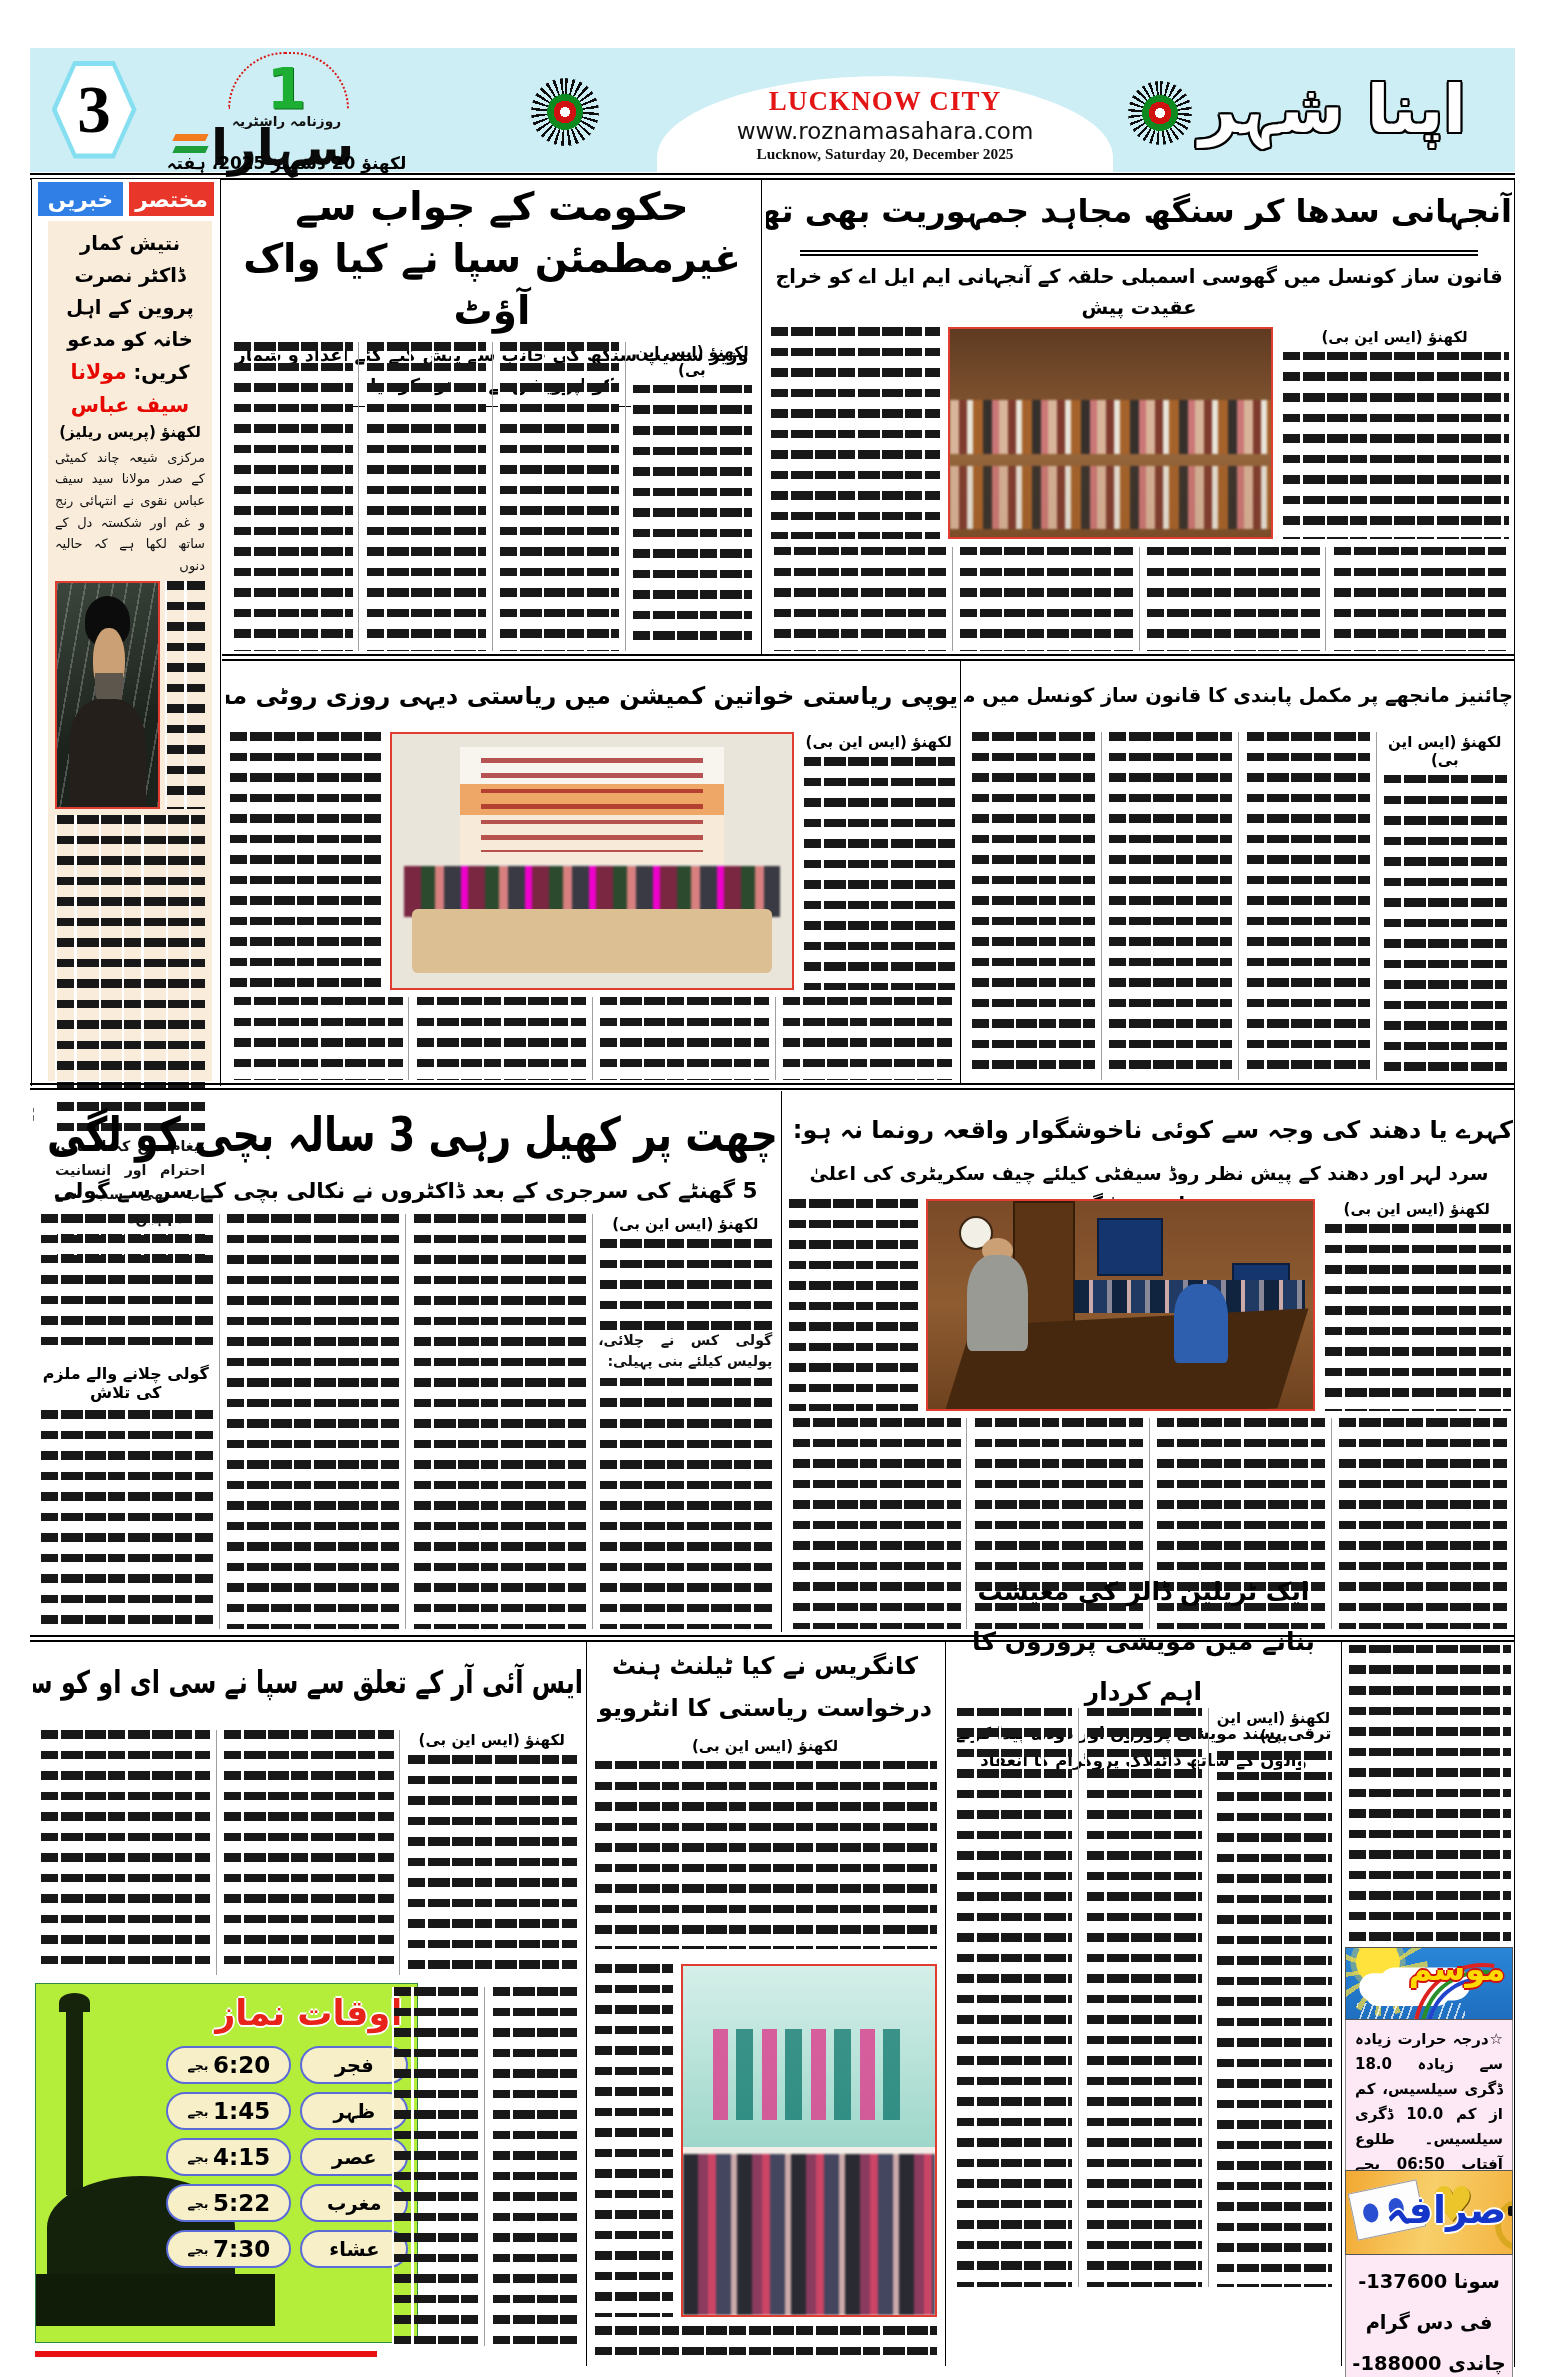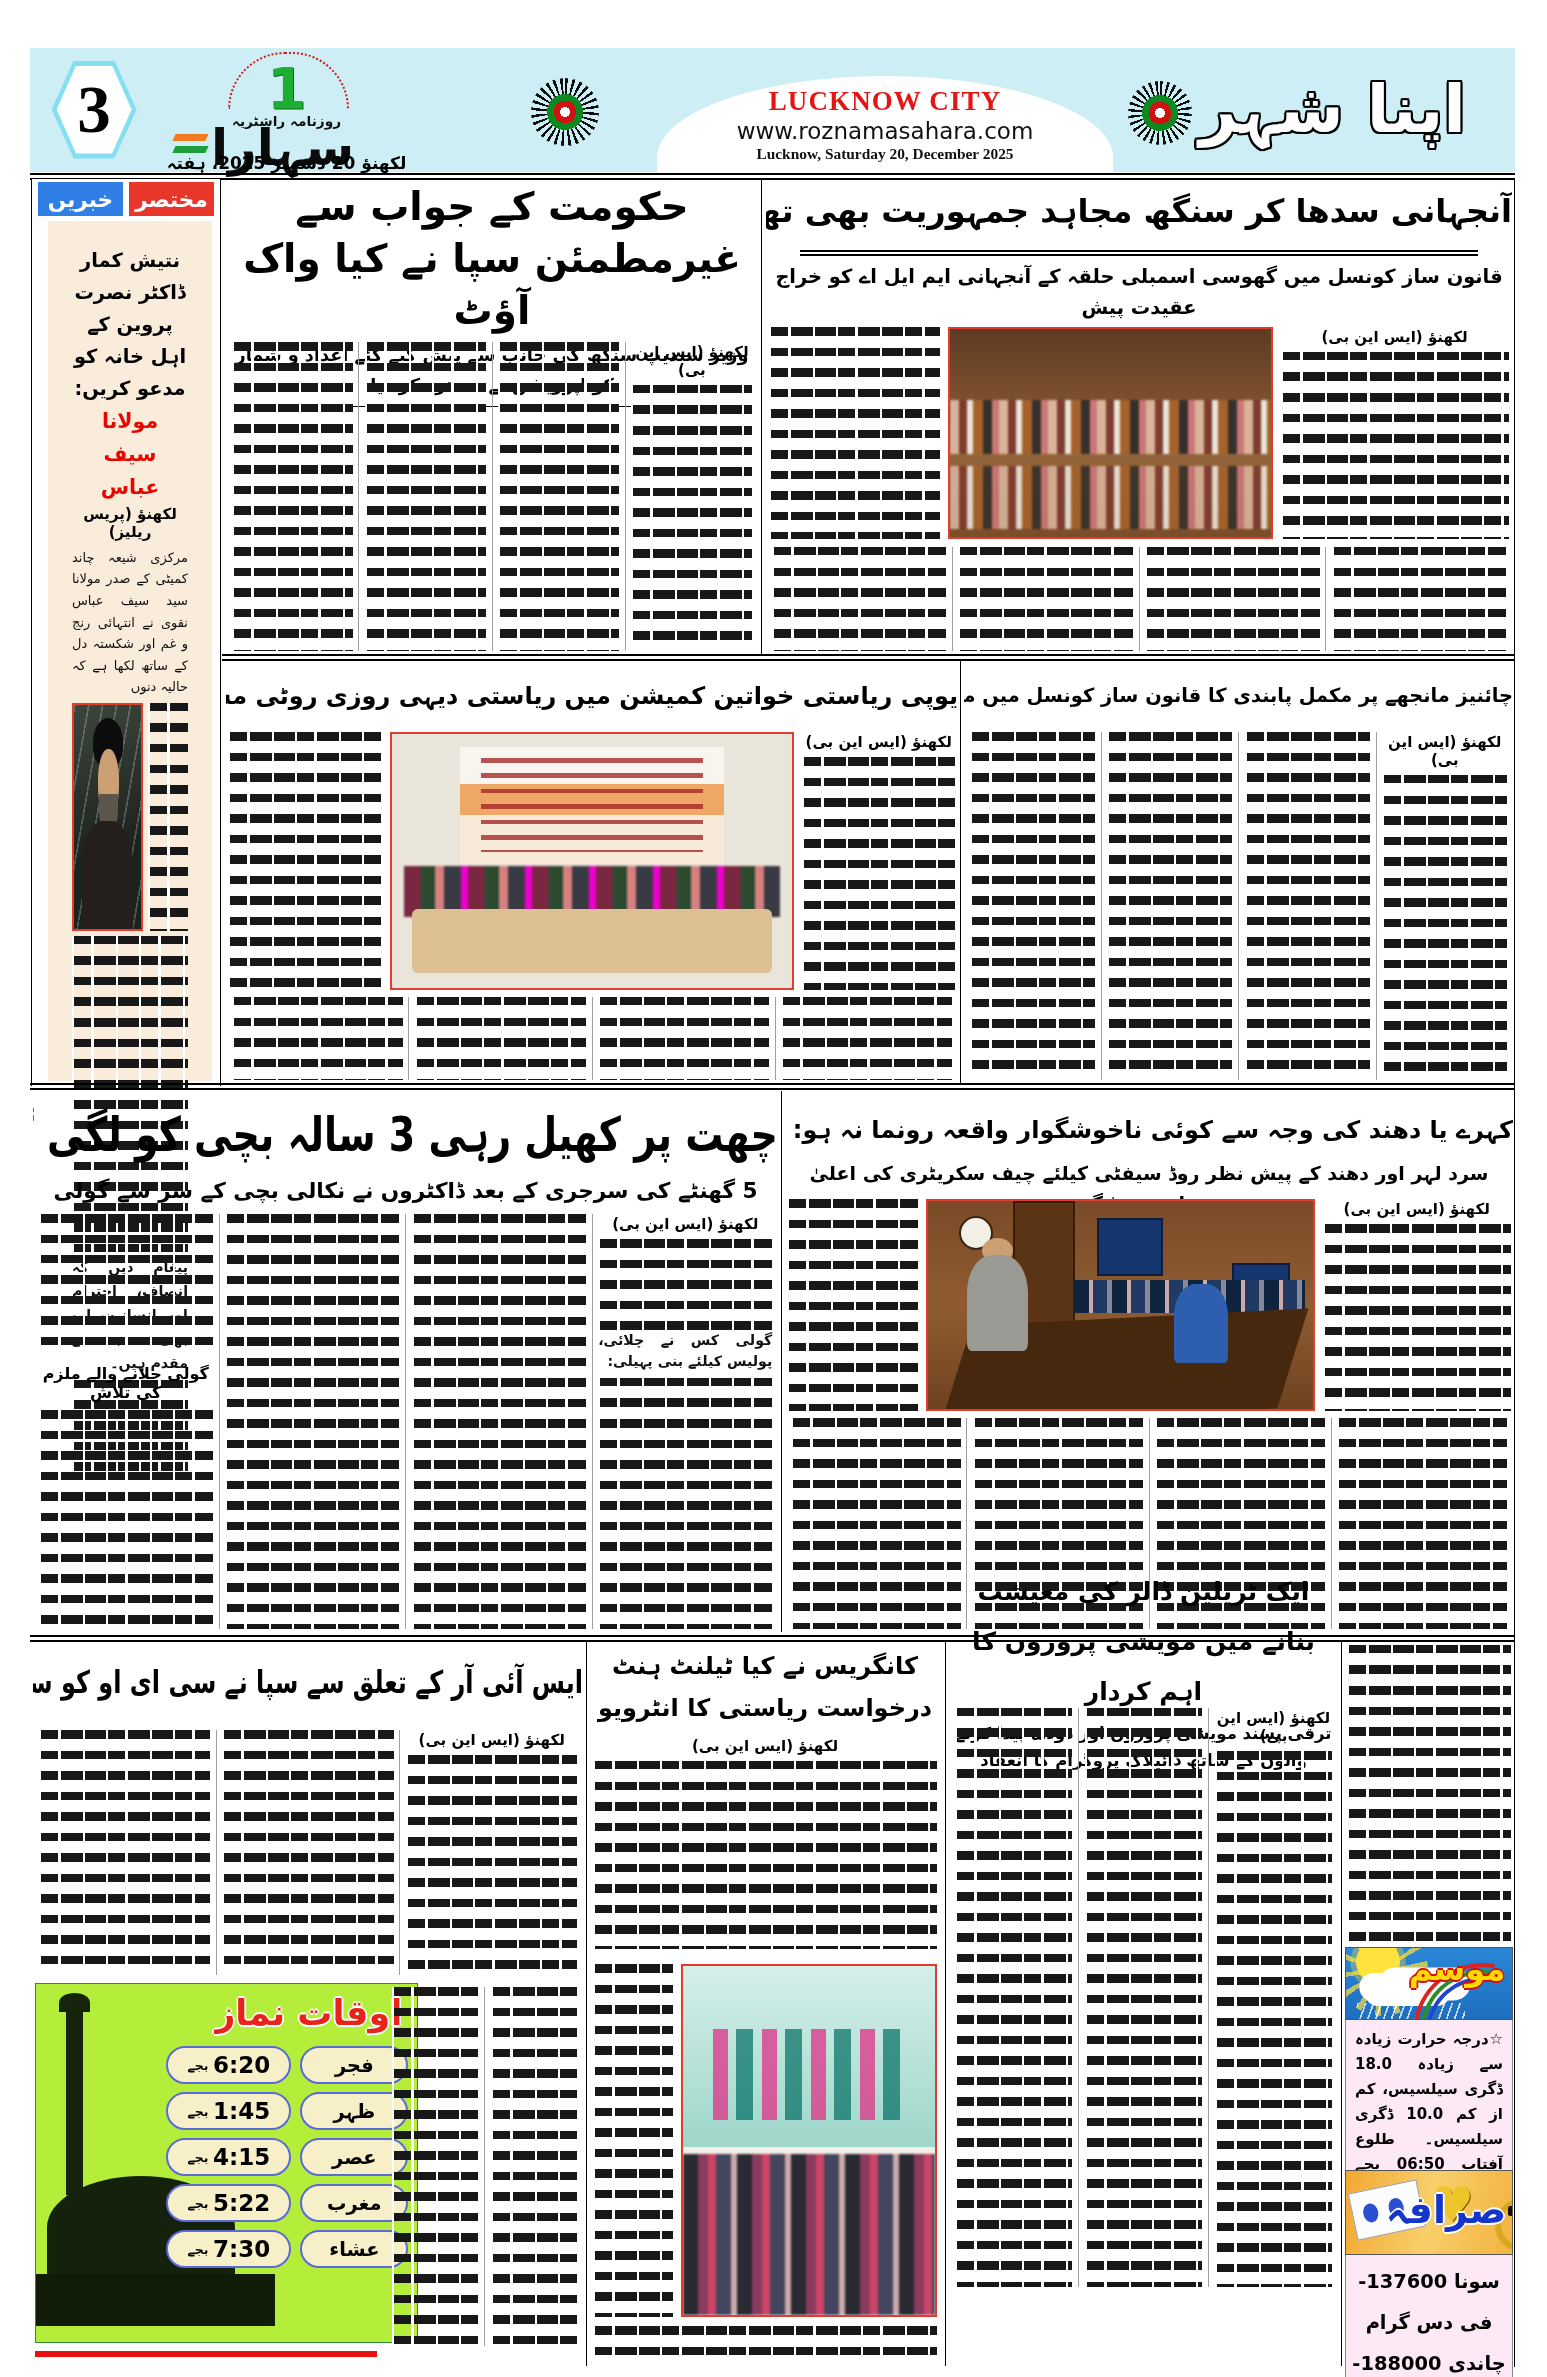--- a/index.html
+++ b/index.html
@@ -97,21 +97,21 @@
               background:repeating-linear-gradient(90deg,rgba(220,60,140,.8) 0 15px,rgba(0,0,0,0) 15px 23px,rgba(0,110,100,.7) 23px 40px,rgba(0,0,0,0) 40px 49px);}
   .tcrowd{position:absolute;left:0;right:0;bottom:0;height:46%;filter:blur(1.1px);
           background:repeating-linear-gradient(90deg,#2a2a33 0 15px,#8a3b5e 15px 25px,#cc4466 25px 33px,#44455e 33px 48px,#caa 48px 54px);}
 
   
   .sb{left:32px;top:179px;width:190px;height:907px;background:#fff;border-left:1.1px solid #000;box-sizing:border-box;}
   .sbhead{position:absolute;left:5.7px;right:5.7px;top:3.4px;height:34px;display:flex;gap:5.7px;}
   .sbbx{flex:1;display:flex;align-items:center;justify-content:center;color:#fff;font:900 21.6px "DejaVu Sans",sans-serif;}
   .bxred{background:#e8372a;}
   .bxblue{background:#2f7fe6;}
-  .sbbody{position:absolute;left:8px;right:8px;top:42px;bottom:4.6px;background:#f9ecdb;--paper:#f9ecdb;padding:24px;box-sizing:border-box;margin-left:8px;}
+  .sbbody{position:absolute;left:8px;right:8px;top:42px;bottom:4.6px;background:#f9ecdb;--paper:#f9ecdb;padding:7px;box-sizing:border-box;margin-left:8px;}
   .sbhl{font:800 19.4px "DejaVu Sans",sans-serif;line-height:32px;text-align:center;color:#000;}
   .sbhl .red{font-size:20.5px;}
 
   
   .prayer{background:#b4ee3b;border:1.7px solid #2d8a3e;box-sizing:border-box;overflow:hidden;}
   .minaret{position:absolute;left:30px;top:23px;width:17px;height:188px;background:#16240c;}
   .minarettop{position:absolute;left:23px;top:9px;width:31px;height:19.4px;background:#16240c;border-radius:50% 50% 0 0;}
   .dome{position:absolute;left:10.3px;bottom:63px;width:188px;height:103px;background:#14220c;border-radius:55% 55% 0 0;}
   .mbase{position:absolute;left:0;bottom:16px;width:239px;height:52px;background:#101c08;}
   .ptitle{position:absolute;right:15px;top:9px;font:900 35px "DejaVu Sans",sans-serif;color:#e8231a;

